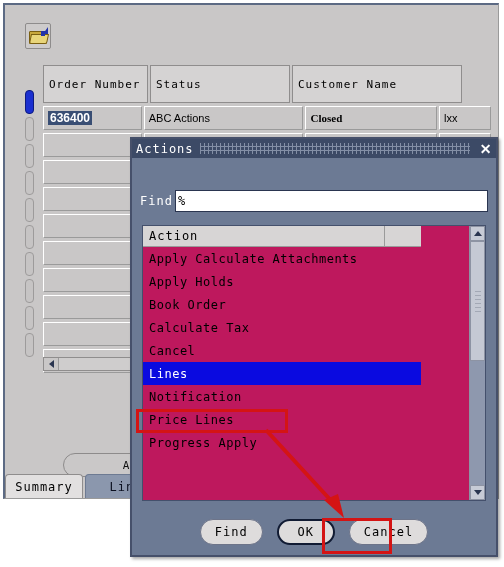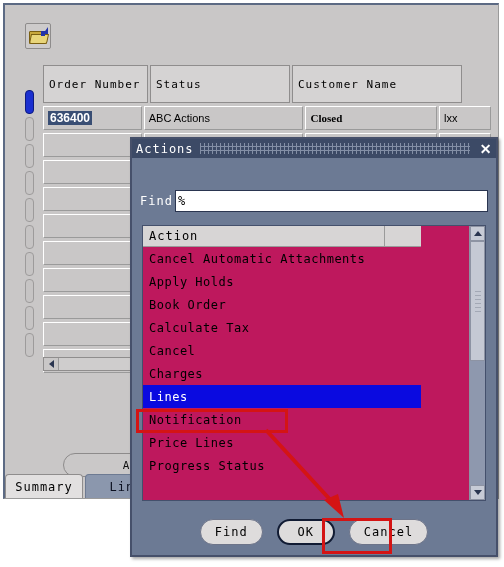--- a/index.html
+++ b/index.html
@@ -320,30 +320,29 @@
       <span class="find-label">Find</span>
       <div class="find-input">%</div>
     </div>
 
     <div class="list-wrap">
       <div class="list-main">
         <div class="list-hdr">
           <div class="h1">Action</div>
           <div class="h2"></div>
         </div>
-        <div class="list-item">Cancel Automatic Attachments</div>
+        <div class="list-item">Apply Calculate Attachments</div>
         <div class="list-item">Apply Holds</div>
         <div class="list-item">Book Order</div>
         <div class="list-item">Calculate Tax</div>
         <div class="list-item">Cancel</div>
-        <div class="list-item">Charges</div>
         <div class="list-item highlight">Lines</div>
         <div class="list-item">Notification</div>
         <div class="list-item">Price Lines</div>
-        <div class="list-item">Progress Status</div>
+        <div class="list-item">Progress Apply</div>
       </div>
       <div class="vscroll">
         <div class="vs-btn">
             <span class="vs-tri-up"></span>
           </div>
         <div class="vs-track">
           <div class="vs-thumb">
               <span class="vs-grip"></span>
             </div>
         </div>

